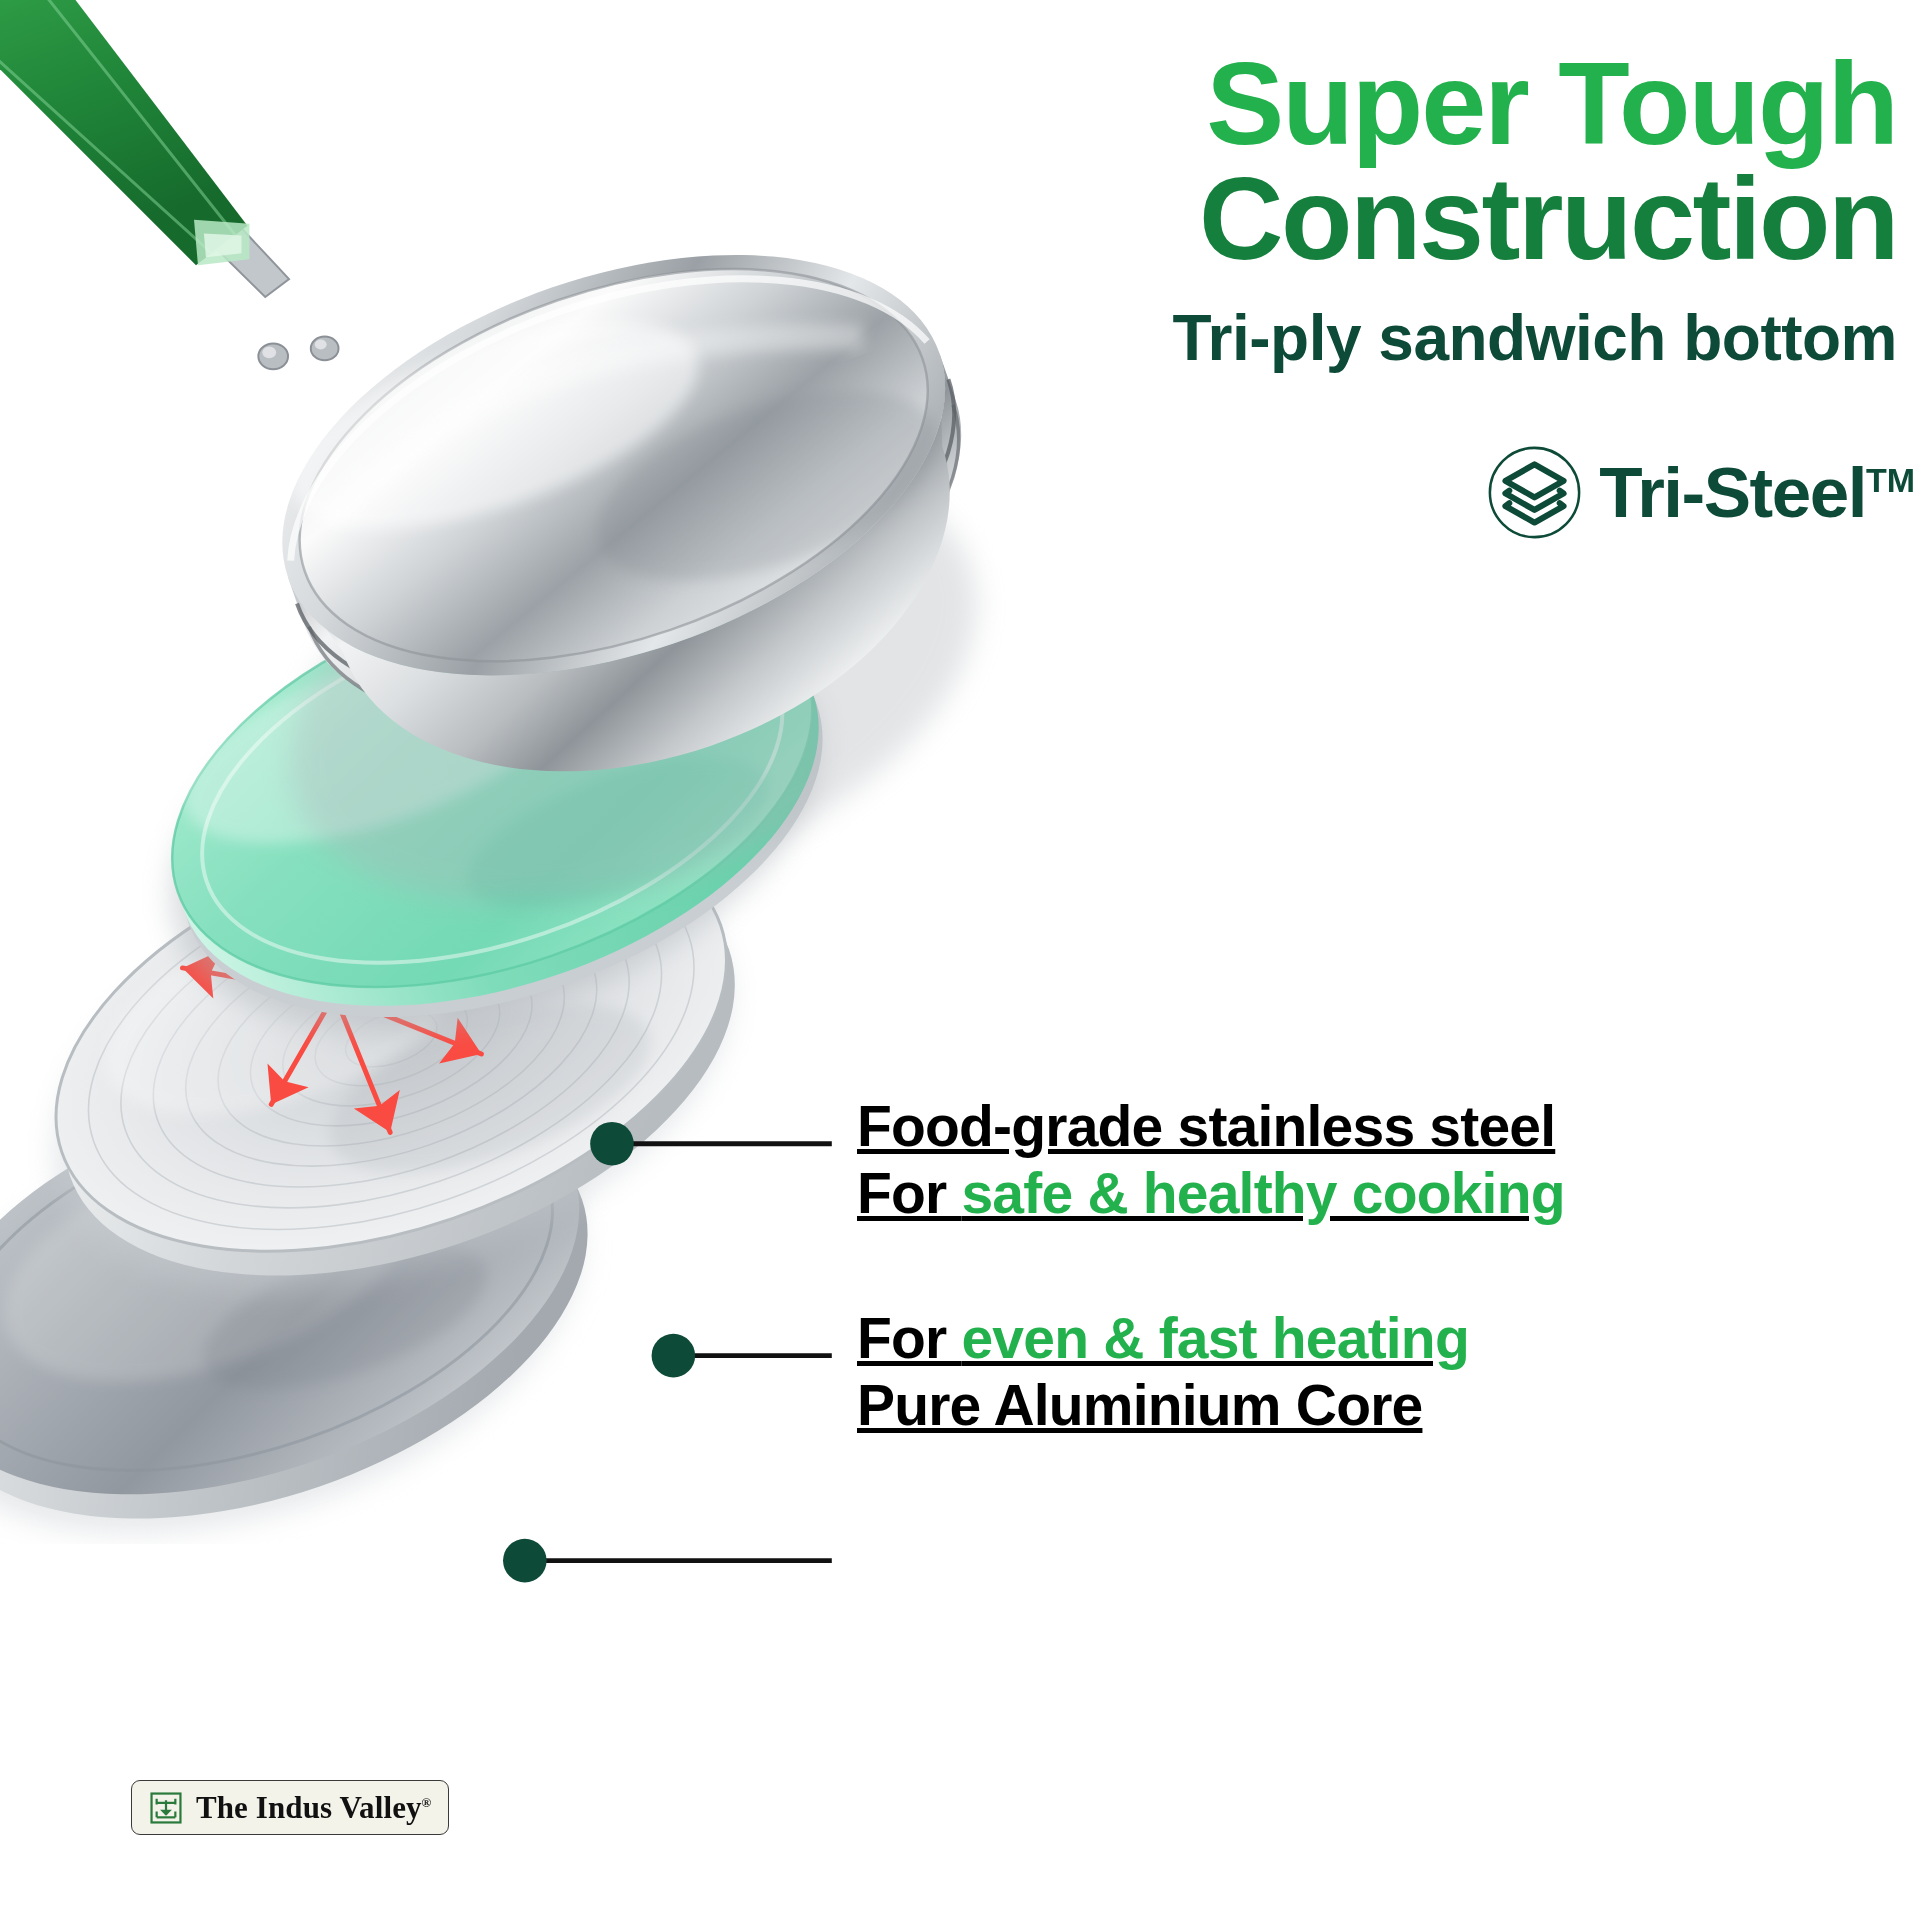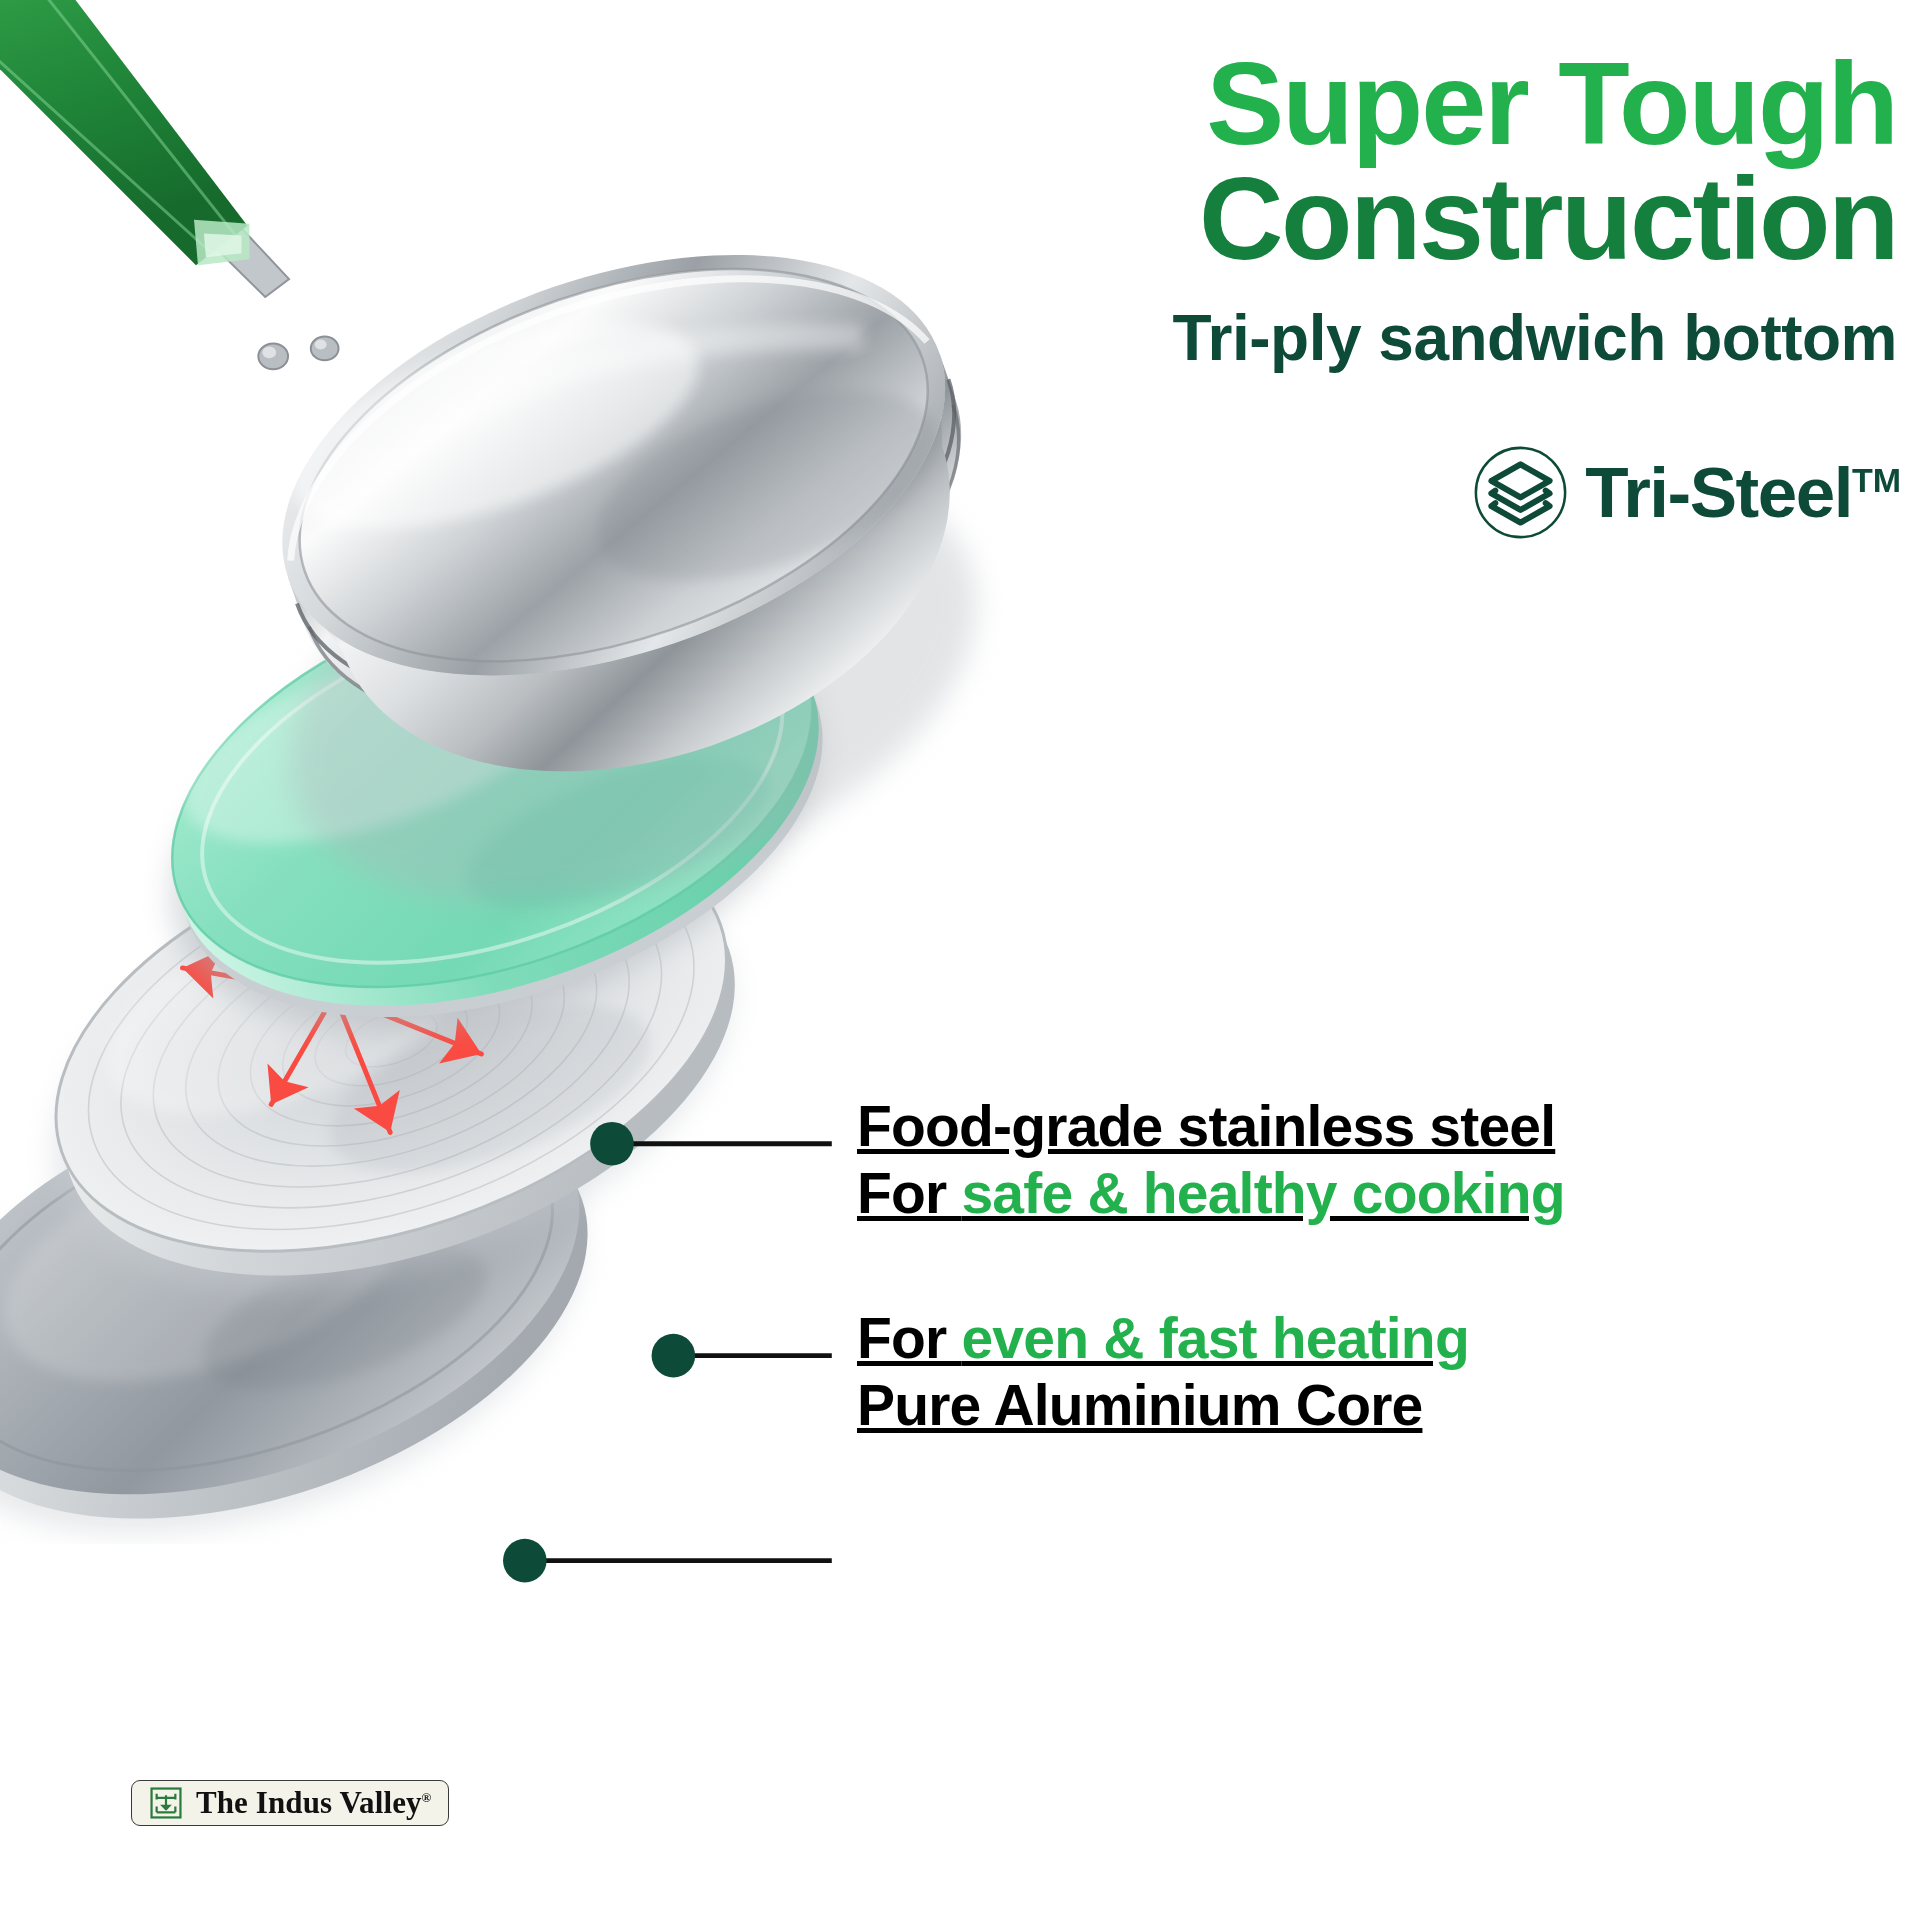--- a/index.html
+++ b/index.html
@@ -45,21 +45,21 @@
     margin-top: 22px;
     font-size: 64px;
     font-weight: 700;
     letter-spacing: -0.5px;
     color: #0d4a38;
   }
 
   
   #tristeel-badge {
     position: absolute;
-    right: 26px;
+    right: 12px;
     top: 444px;
     display: flex;
     align-items: center;
     justify-content: flex-end;
     gap: 16px;
   }
   #tristeel-icon { width: 97px; height: 97px; flex: 0 0 auto; }
   #tristeel-text {
     font-size: 71px;
     font-weight: 700;
@@ -93,21 +93,21 @@
   #callout-3 { left: 857px; top: 1517px; }
 
   
   #connectors { position: absolute; left: 0; top: 0; width: 1927px; height: 1927px; pointer-events: none; }
 
   
   #brand-logo {
     position: absolute;
     left: 131px;
     top: 1780px;
-    height: 46px;
+    height: 55px;
     display: flex;
     align-items: center;
     gap: 13px;
     padding: 0 17px;
     background: #f4f3ea;
     border: 1.5px solid #3a3a3a;
     border-radius: 9px;
   }
   #brand-mark { width: 34px; height: 34px; flex: 0 0 auto; }
   #brand-name {

